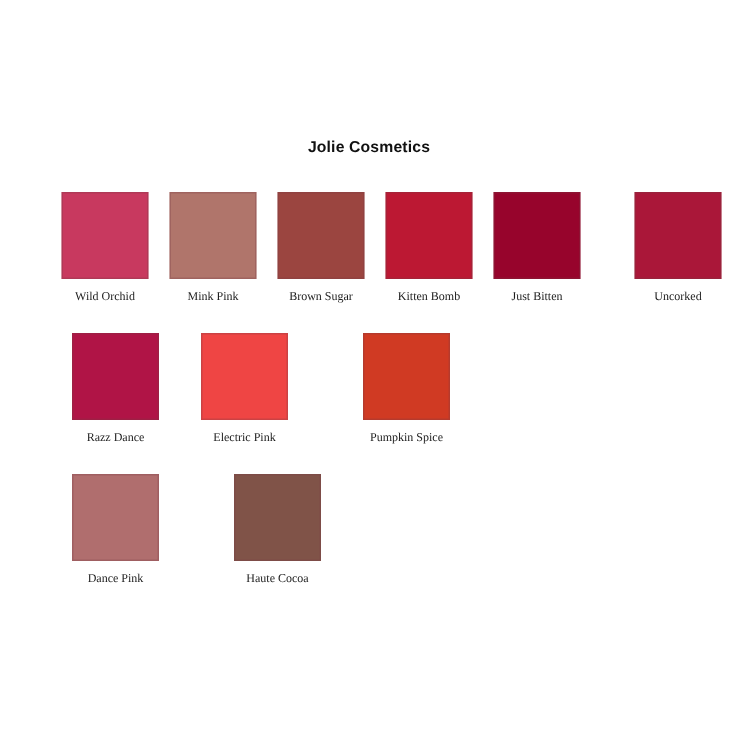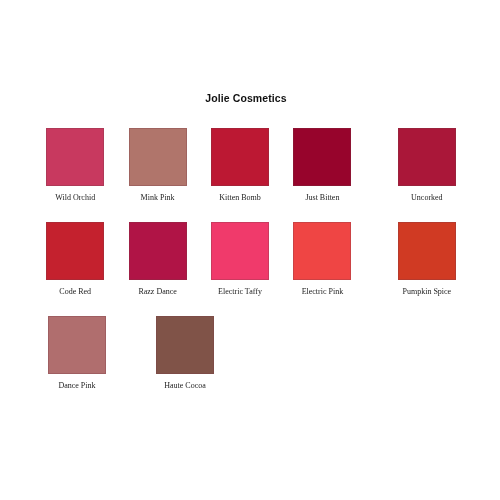--- a/index.html
+++ b/index.html
@@ -85,45 +85,41 @@
     <div class="row">
       <div class="cell">
         <div class="swatch" style="background-color: rgb(200, 57, 95);"></div>
         <div class="swatch-label">Wild Orchid</div>
       </div>
       <div class="cell">
         <div class="swatch" style="background-color: rgb(176, 117, 107);"></div>
         <div class="swatch-label">Mink Pink</div>
       </div>
       <div class="cell">
+        <div class="swatch" style="background-color: rgb(155, 69, 64);"></div>
+        <div class="swatch-label">Brown Sugar</div>
+      </div>
+      <div class="cell">
         <div class="swatch" style="background-color: rgb(188, 24, 51);"></div>
         <div class="swatch-label">Kitten Bomb</div>
       </div>
       <div class="cell">
         <div class="swatch" style="background-color: rgb(151, 4, 44);"></div>
         <div class="swatch-label">Just Bitten</div>
       </div>
       <div class="cell">
         <div class="swatch" style="background-color: rgb(170, 23, 57);"></div>
         <div class="swatch-label">Uncorked</div>
       </div>
     </div>
 
     <div class="row">
       <div class="cell">
-        <div class="swatch" style="background-color: rgb(196, 33, 46);"></div>
-        <div class="swatch-label">Code Red</div>
-      </div>
-      <div class="cell">
         <div class="swatch" style="background-color: rgb(176, 20, 70);"></div>
         <div class="swatch-label">Razz Dance</div>
-      </div>
-      <div class="cell">
-        <div class="swatch" style="background-color: rgb(240, 58, 107);"></div>
-        <div class="swatch-label">Electric Taffy</div>
       </div>
       <div class="cell">
         <div class="swatch" style="background-color: rgb(239, 69, 68);"></div>
         <div class="swatch-label">Electric Pink</div>
       </div>
       <div class="cell">
         <div class="swatch" style="background-color: rgb(208, 58, 35);"></div>
         <div class="swatch-label">Pumpkin Spice</div>
       </div>
     </div>

